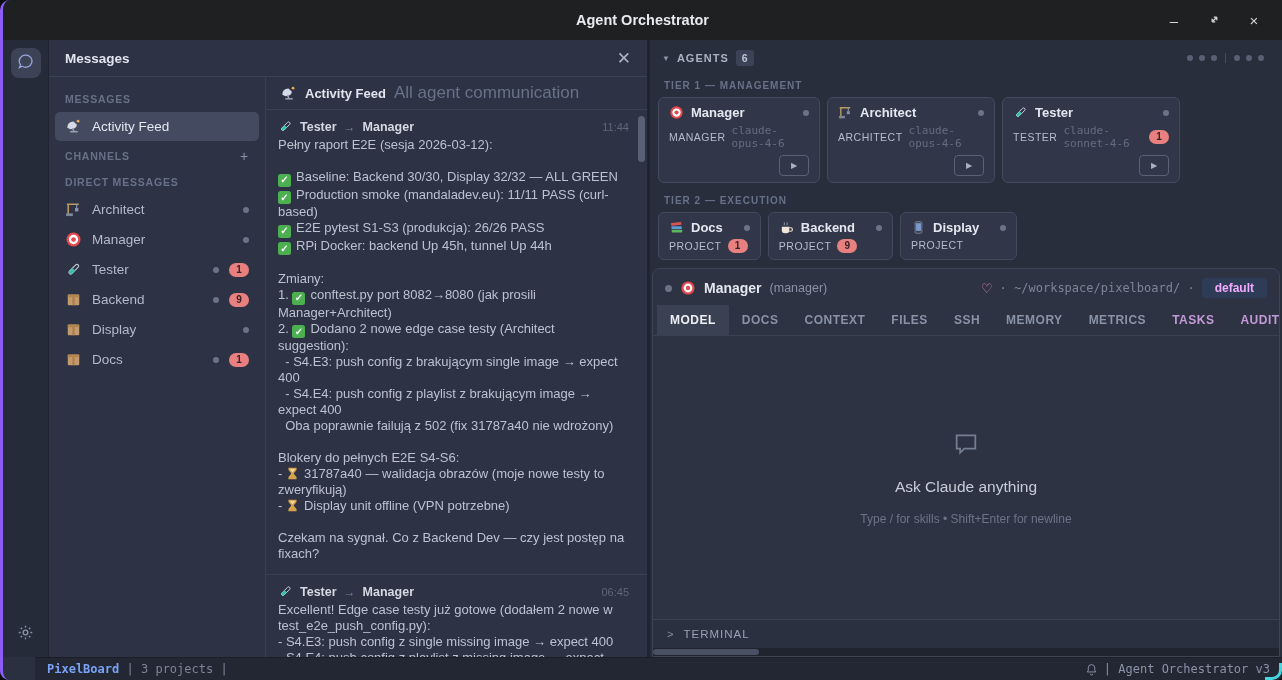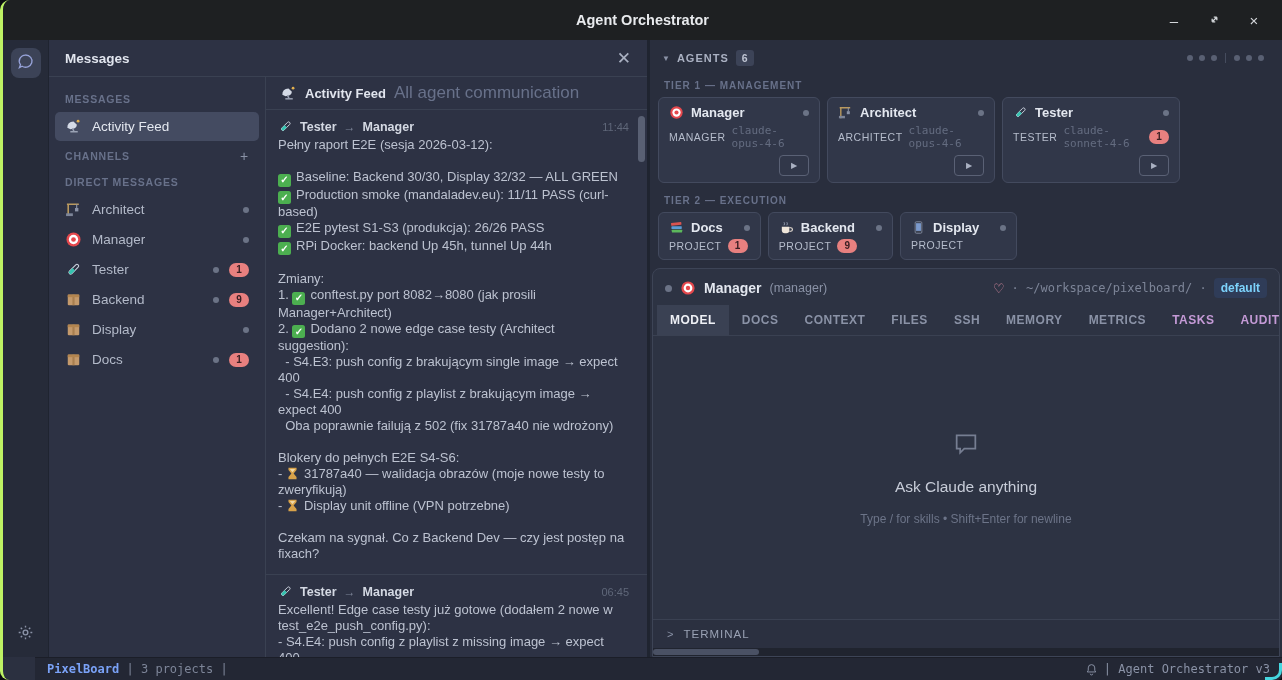--- a/index.html
+++ b/index.html
@@ -1,19 +1,19 @@
 <!DOCTYPE html>
 <html><head>
 <meta charset="utf-8">
 <style>
   html,body{margin:0;padding:0;width:1282px;height:680px;background:#0b0d11;overflow:hidden;
     font-family:"Liberation Sans", sans-serif;-webkit-font-smoothing:antialiased;}
   .mono{font-family:"DejaVu Sans Mono", monospace;}
   .window{position:absolute;inset:0;display:flex;flex-direction:column;background:#2b3040;
-    border-left:3px solid #bef264;border-radius:10px 0 5px 9px;overflow:hidden;}
+    border-left:3px solid #8b5cf6;border-radius:10px 0 5px 9px;overflow:hidden;}
   .window::after{content:"";position:absolute;right:0;bottom:0;width:14px;height:14px;
     border-right:3px solid #45d7e0;border-bottom:3px solid #45d7e0;border-bottom-right-radius:10px;pointer-events:none;}
   
   .titlebar{height:40px;background:#1e2022;display:flex;align-items:center;position:relative;flex:0 0 auto;}
   .titlebar .title{position:absolute;left:0;right:0;text-align:center;color:#e8eaed;font-weight:bold;font-size:14.5px;}
   .win-controls{margin-left:auto;display:flex;align-items:center;gap:12px;padding-right:14px;z-index:2;}
   .win-btn{width:28px;height:24px;display:flex;align-items:center;justify-content:center;color:#d4d7db;font-size:15px;cursor:default;}
   
   .main{flex:1;display:flex;min-height:0;background:#2b3040;}
   .rail{width:45px;flex:0 0 auto;background:#262b39;border-right:1px solid #1f2430;display:flex;flex-direction:column;align-items:center;padding:8px 0;}
@@ -89,21 +89,21 @@
     border:1px solid #3d4456;border-radius:8px 8px 0 0;}
   .con-head{flex:0 0 auto;display:flex;align-items:center;gap:8px;padding:9px 12px 7px 12px;}
   .con-status-dot{width:7px;height:7px;border-radius:50%;background:#6b7386;}
   .con-head .nav-icon{width:16px;height:16px;}
   .con-head svg{width:16px;height:16px;}
   .con-name{color:#e3e7ef;font-weight:bold;font-size:14px;}
   .con-role{color:#8a92a6;font-size:12.5px;}
   .con-right{margin-left:auto;display:flex;align-items:center;gap:7px;}
   .con-heart{color:#d2879d;font-size:13px;}
   .con-path{color:#7d8598;font-size:12px;}
-  .con-badge{background:#2f3c58;color:#7dd3fc;font-weight:bold;font-size:12px;padding:3px 7px;border-radius:4px;text-align:right;}
+  .con-badge{background:#2f3c58;color:#f0abfc;font-weight:bold;font-size:12px;padding:3px 13px;border-radius:4px;text-align:right;}
   .tabs{flex:0 0 auto;display:flex;align-items:stretch;border-bottom:1px solid #3a4152;padding:0 4px;}
   .tab{padding:8px 13px;font-size:12px;font-weight:bold;letter-spacing:.5px;color:#8a92a6;}
   .tab.active{background:#3a4153;color:#eef0f5;}
   .tab.accent{color:#c49ad6;}
   .con-content{flex:1;min-height:0;display:flex;flex-direction:column;align-items:center;justify-content:center;gap:16px;}
   .empty-bubble{color:#767e92;}
   .empty-title{color:#c7ccd8;font-size:15.5px;}
   .empty-hint{color:#6c7488;font-size:12px;}
   .input-row{flex:0 0 auto;padding:12px 30px 14px 30px;}
   .ask-input-wrap{position:relative;}
@@ -328,21 +328,21 @@
                         <rect x="6.4" y="1.8" width="3.2" height="11.6" rx="1.6" fill="none" stroke="#cdd3df" stroke-width="1"></rect>
                         <path d="M6.4 7.6 h3.2 v4.2 a1.6 1.6 0 0 1 -3.2 0 Z" fill="#35c3b0"></path>
                       </g>
                     </svg>
                   </span>
       <span class="msg-from">Tester</span>
       <span class="msg-arrow">→</span>
       <span class="msg-to">Manager</span>
       <span class="msg-time">06:45</span>
     </div>
-    <div class="msg-body"><div class="msg-line">Excellent! Edge case testy już gotowe (dodałem 2 nowe w test_e2e_push_config.py):</div><div class="msg-line">- S4.E4: push config z playlist z missing image → expect 400</div></div>
+    <div class="msg-body"><div class="msg-line">Excellent! Edge case testy już gotowe (dodałem 2 nowe w test_e2e_push_config.py):</div><div class="msg-line">- S4.E3: push config z single missing image → expect 400</div><div class="msg-line">- S4.E4: push config z playlist z missing image → expect 400</div></div>
   </div>
 </div>
         </div>
       </div>
     </div>
 
     <div class="right">
       <div class="agents">
         <div class="agents-head">
           <span class="agents-caret">▼</span>

